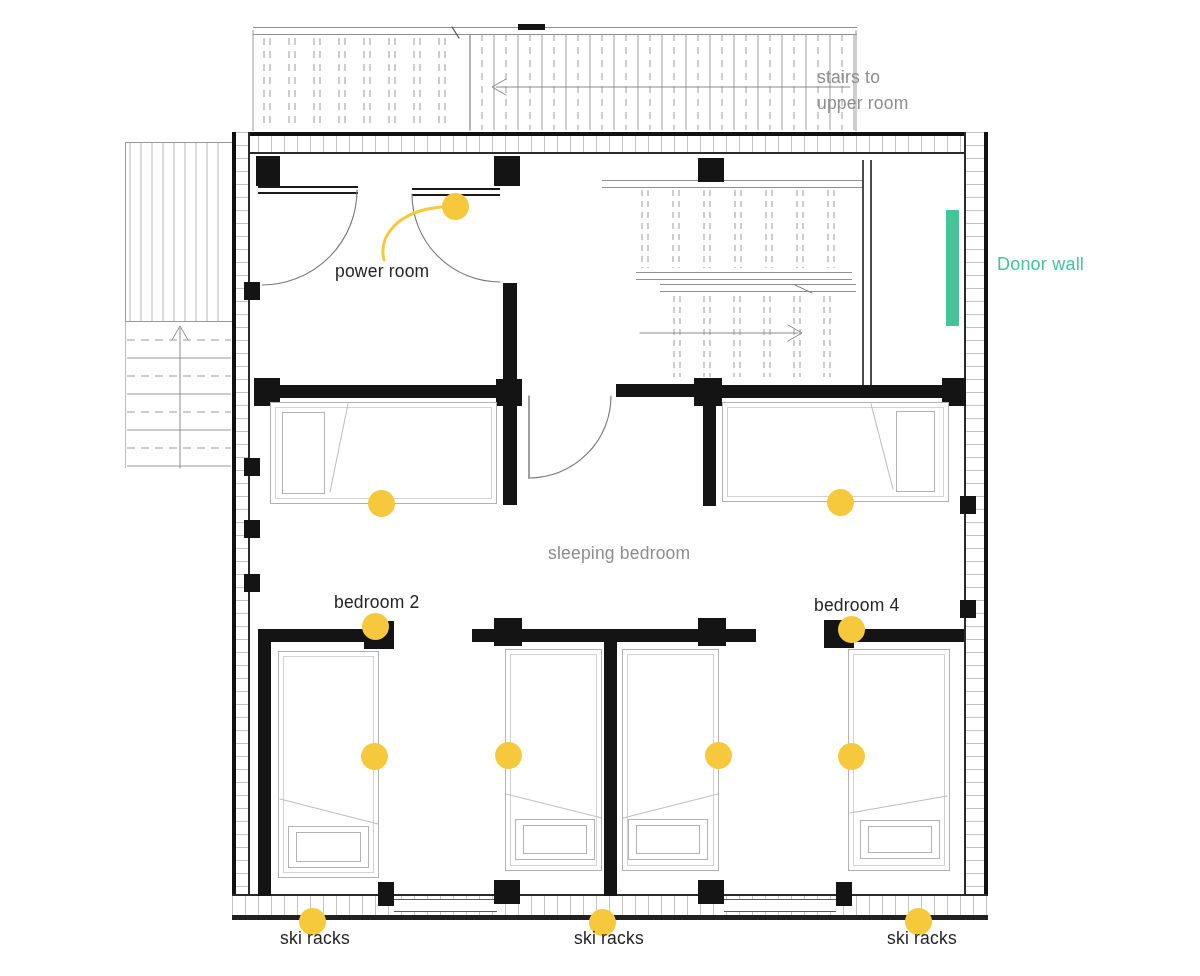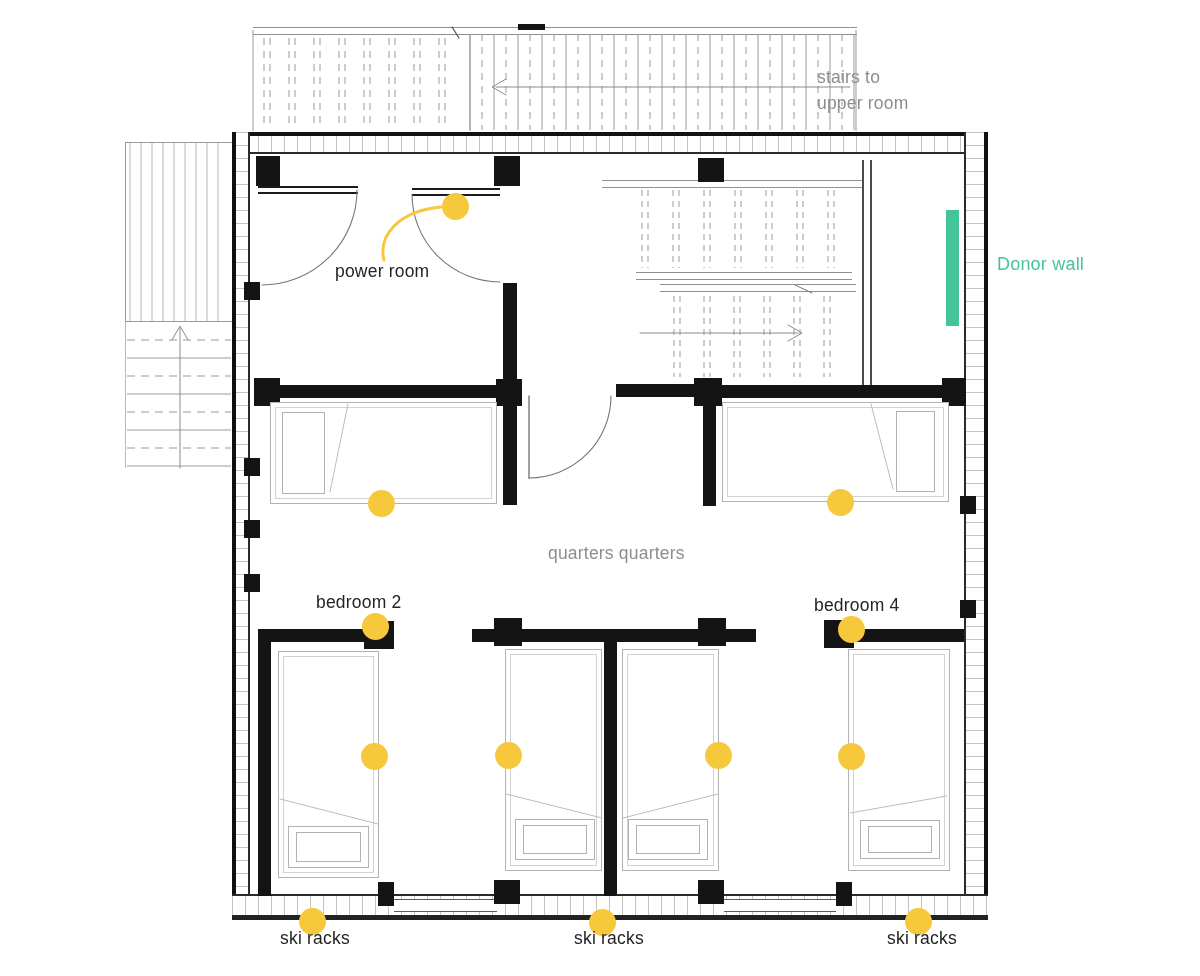--- a/index.html
+++ b/index.html
@@ -248,20 +248,20 @@
       <div class="dot" style="left: 588.5px; top: 908.5px;"></div>
       <div class="dot" style="left: 904.5px; top: 907.5px;"></div>
     </div>
 
   <div class="label gray" style="left:817px;top:64px;line-height:26px;">
     <span>stairs to</span><br>
     <span>upper room</span>
   </div>
   <div class="label" style="left:335px;top:261px;">power room</div>
   <div class="label teal" style="left:997px;top:254px;">Donor wall</div>
-  <div class="label gray" style="left:548px;top:543px;">quarters quarters</div>
-  <div class="label" style="left:316px;top:592px;">bedroom 2</div>
+  <div class="label gray" style="left:548px;top:543px;">sleeping bedroom</div>
+  <div class="label" style="left:334px;top:592px;">bedroom 2</div>
   <div class="label" style="left:814px;top:595px;">bedroom 4</div>
   <div class="label" style="left:280px;top:928px;">ski racks</div>
   <div class="label" style="left:574px;top:928px;">ski racks</div>
   <div class="label" style="left:887px;top:928px;">ski racks</div>
 
 </div>
 
 </body></html>

